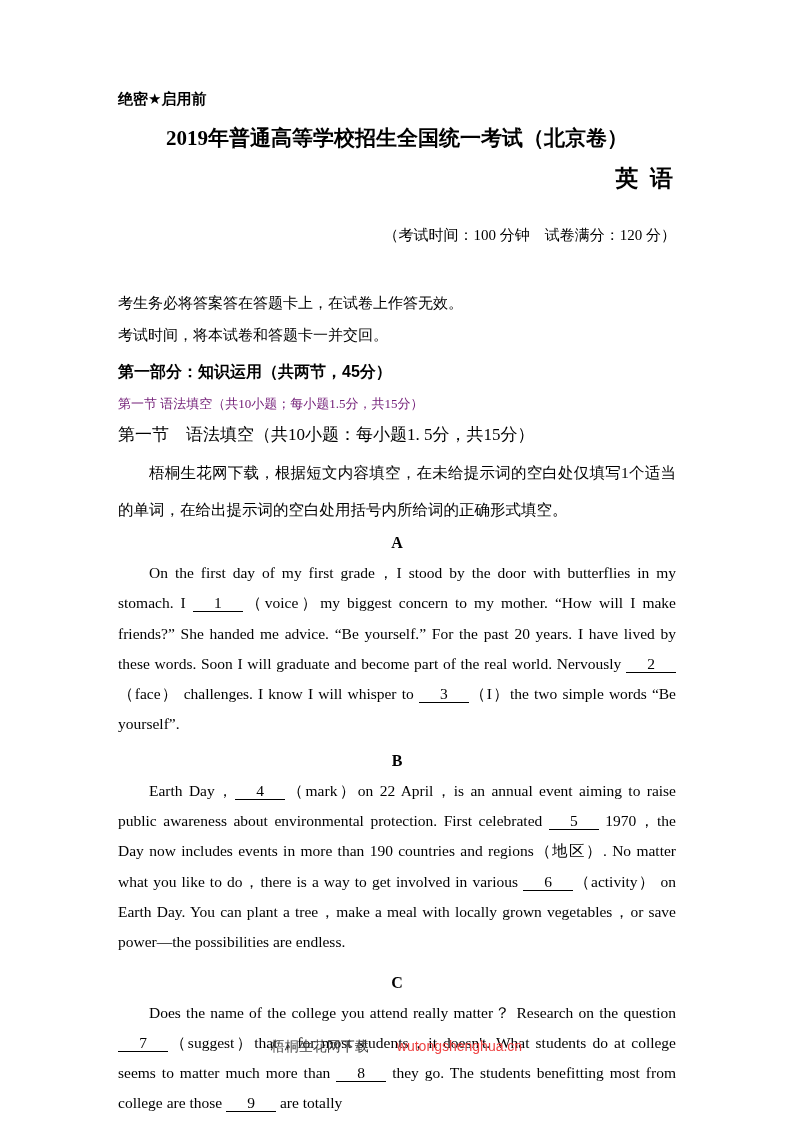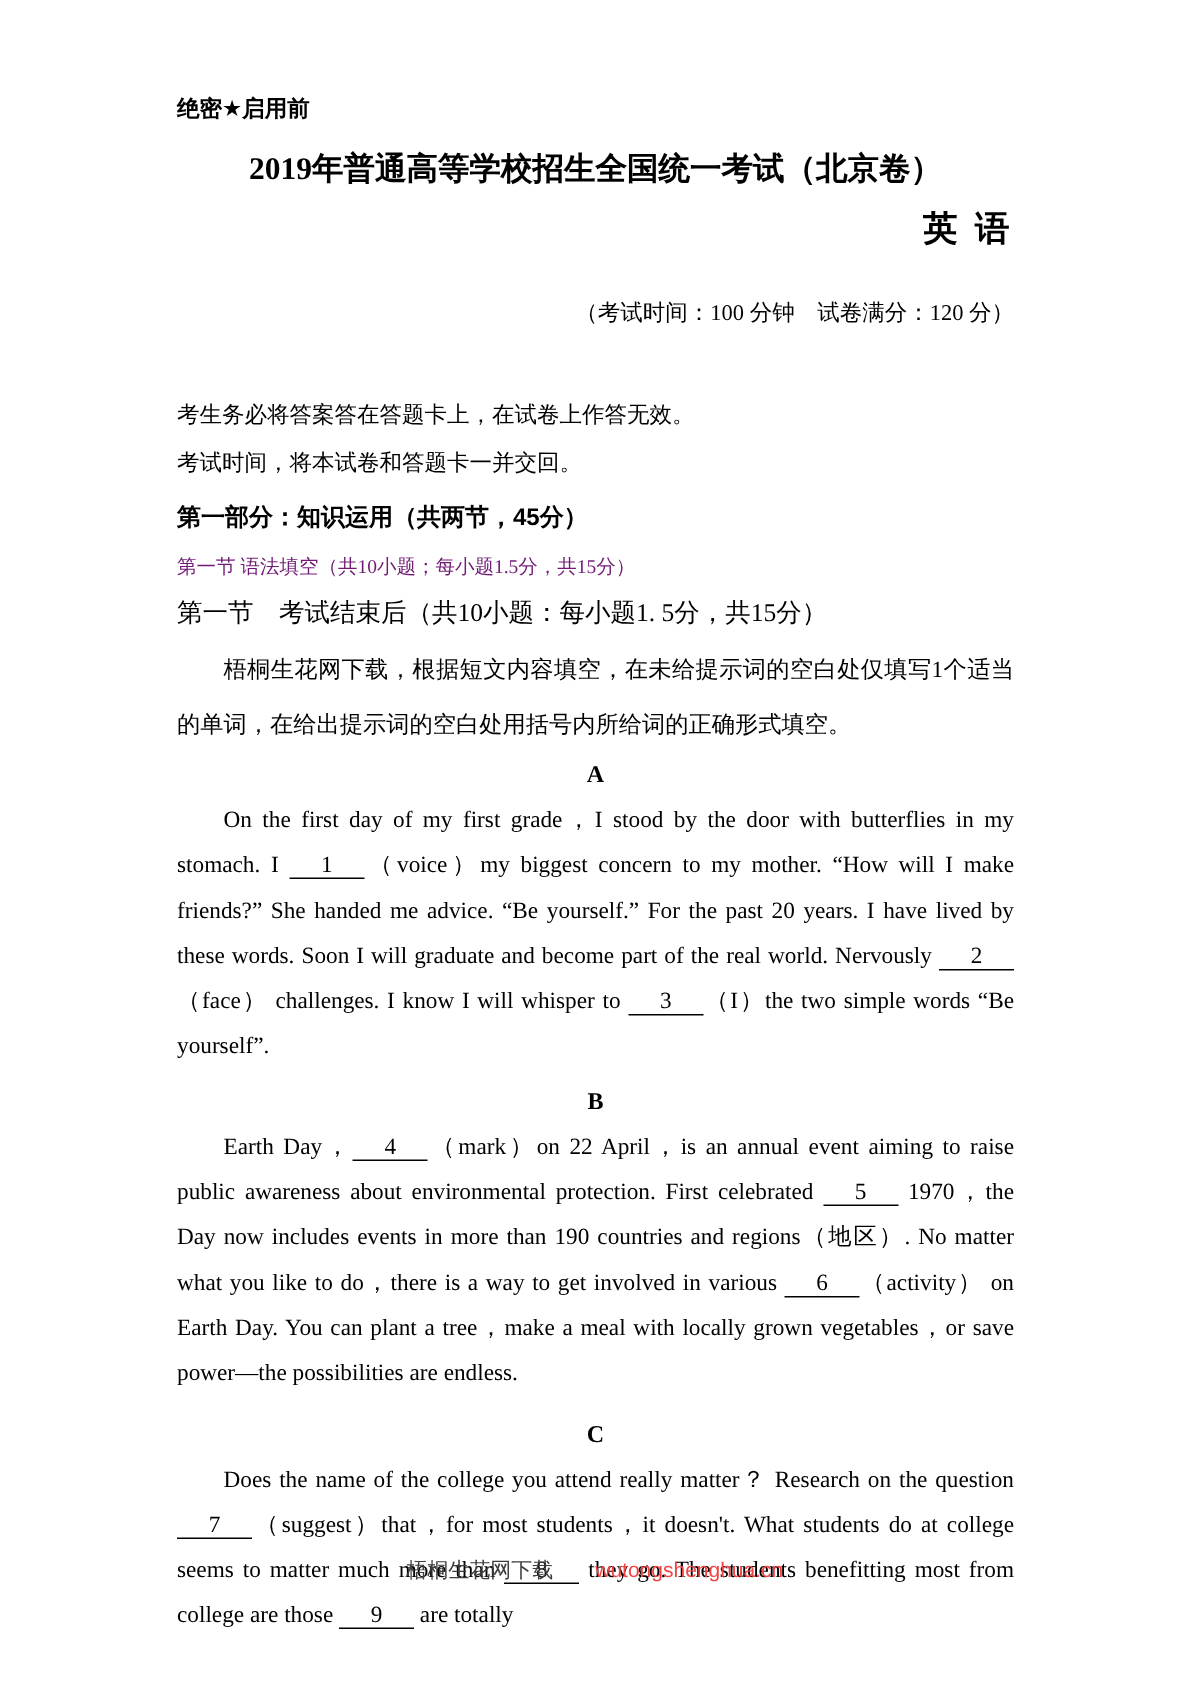--- a/index.html
+++ b/index.html
@@ -8,21 +8,21 @@
     background: #ffffff;
   }
   .page {
     position: relative;
     width: 793px;
     height: 1122px;
     margin: 0 auto;
     background: #ffffff;
     color: #000000;
     box-sizing: border-box;
-    padding: 64px 117px 0 118px;
+    padding: 90px 117px 0 118px;
     font-family: "Liberation Serif", "DejaVu Serif", serif;
     overflow: hidden;
   }
   .classified {
     font-family: "Liberation Sans", "DejaVu Sans", sans-serif;
     font-weight: bold;
     font-size: 15px;
     line-height: 18px;
     text-align: left;
   }
@@ -137,21 +137,21 @@
 
   <div class="notice-block">
     <div class="notice-line">考生务必将答案答在答题卡上，在试卷上作答无效。</div>
     <div class="notice-line">考试时间，将本试卷和答题卡一并交回。</div>
   </div>
 
   <div class="part-heading">第一部分：知识运用（共两节，45分）</div>
 
   <div class="section-heading-small">第一节 语法填空（共10小题；每小题1.5分，共15分）</div>
 
-  <div class="section-heading-large">第一节　考试结束后（共10小题：每小题1. 5分，共15分）</div>
+  <div class="section-heading-large">第一节　语法填空（共10小题：每小题1. 5分，共15分）</div>
 
   <p class="instruction">梧桐生花网下载，根据短文内容填空，在未给提示词的空白处仅填写1个适当的单词，在给出提示词的空白处用括号内所给词的正确形式填空。</p>
 
   <div class="passage-label">A</div>
   <p class="passage">On the first day of my first grade，I stood by the door with butterflies in my stomach. I <span class="blank">1</span>（voice）my biggest concern to my mother. “How will I make friends?” She handed me advice. “Be yourself.” For the past 20 years. I have lived by these words. Soon I will graduate and become part of the real world. Nervously <span class="blank">2</span> （face） challenges. I know I will whisper to <span class="blank">3</span>（I）the two simple words “Be yourself”.</p>
 
   <div class="passage-label gap-b">B</div>
   <p class="passage">Earth Day，<span class="blank">4</span>（mark）on 22 April，is an annual event aiming to raise public awareness about environmental protection. First celebrated <span class="blank">5</span> 1970，the Day now includes events in more than 190 countries and regions（地区）. No matter what you like to do，there is a way to get involved in various <span class="blank">6</span>（activity） on Earth Day. You can plant a tree，make a meal with locally grown vegetables，or save power—the possibilities are endless.</p>
 
   <div class="passage-label gap-c">C</div>

